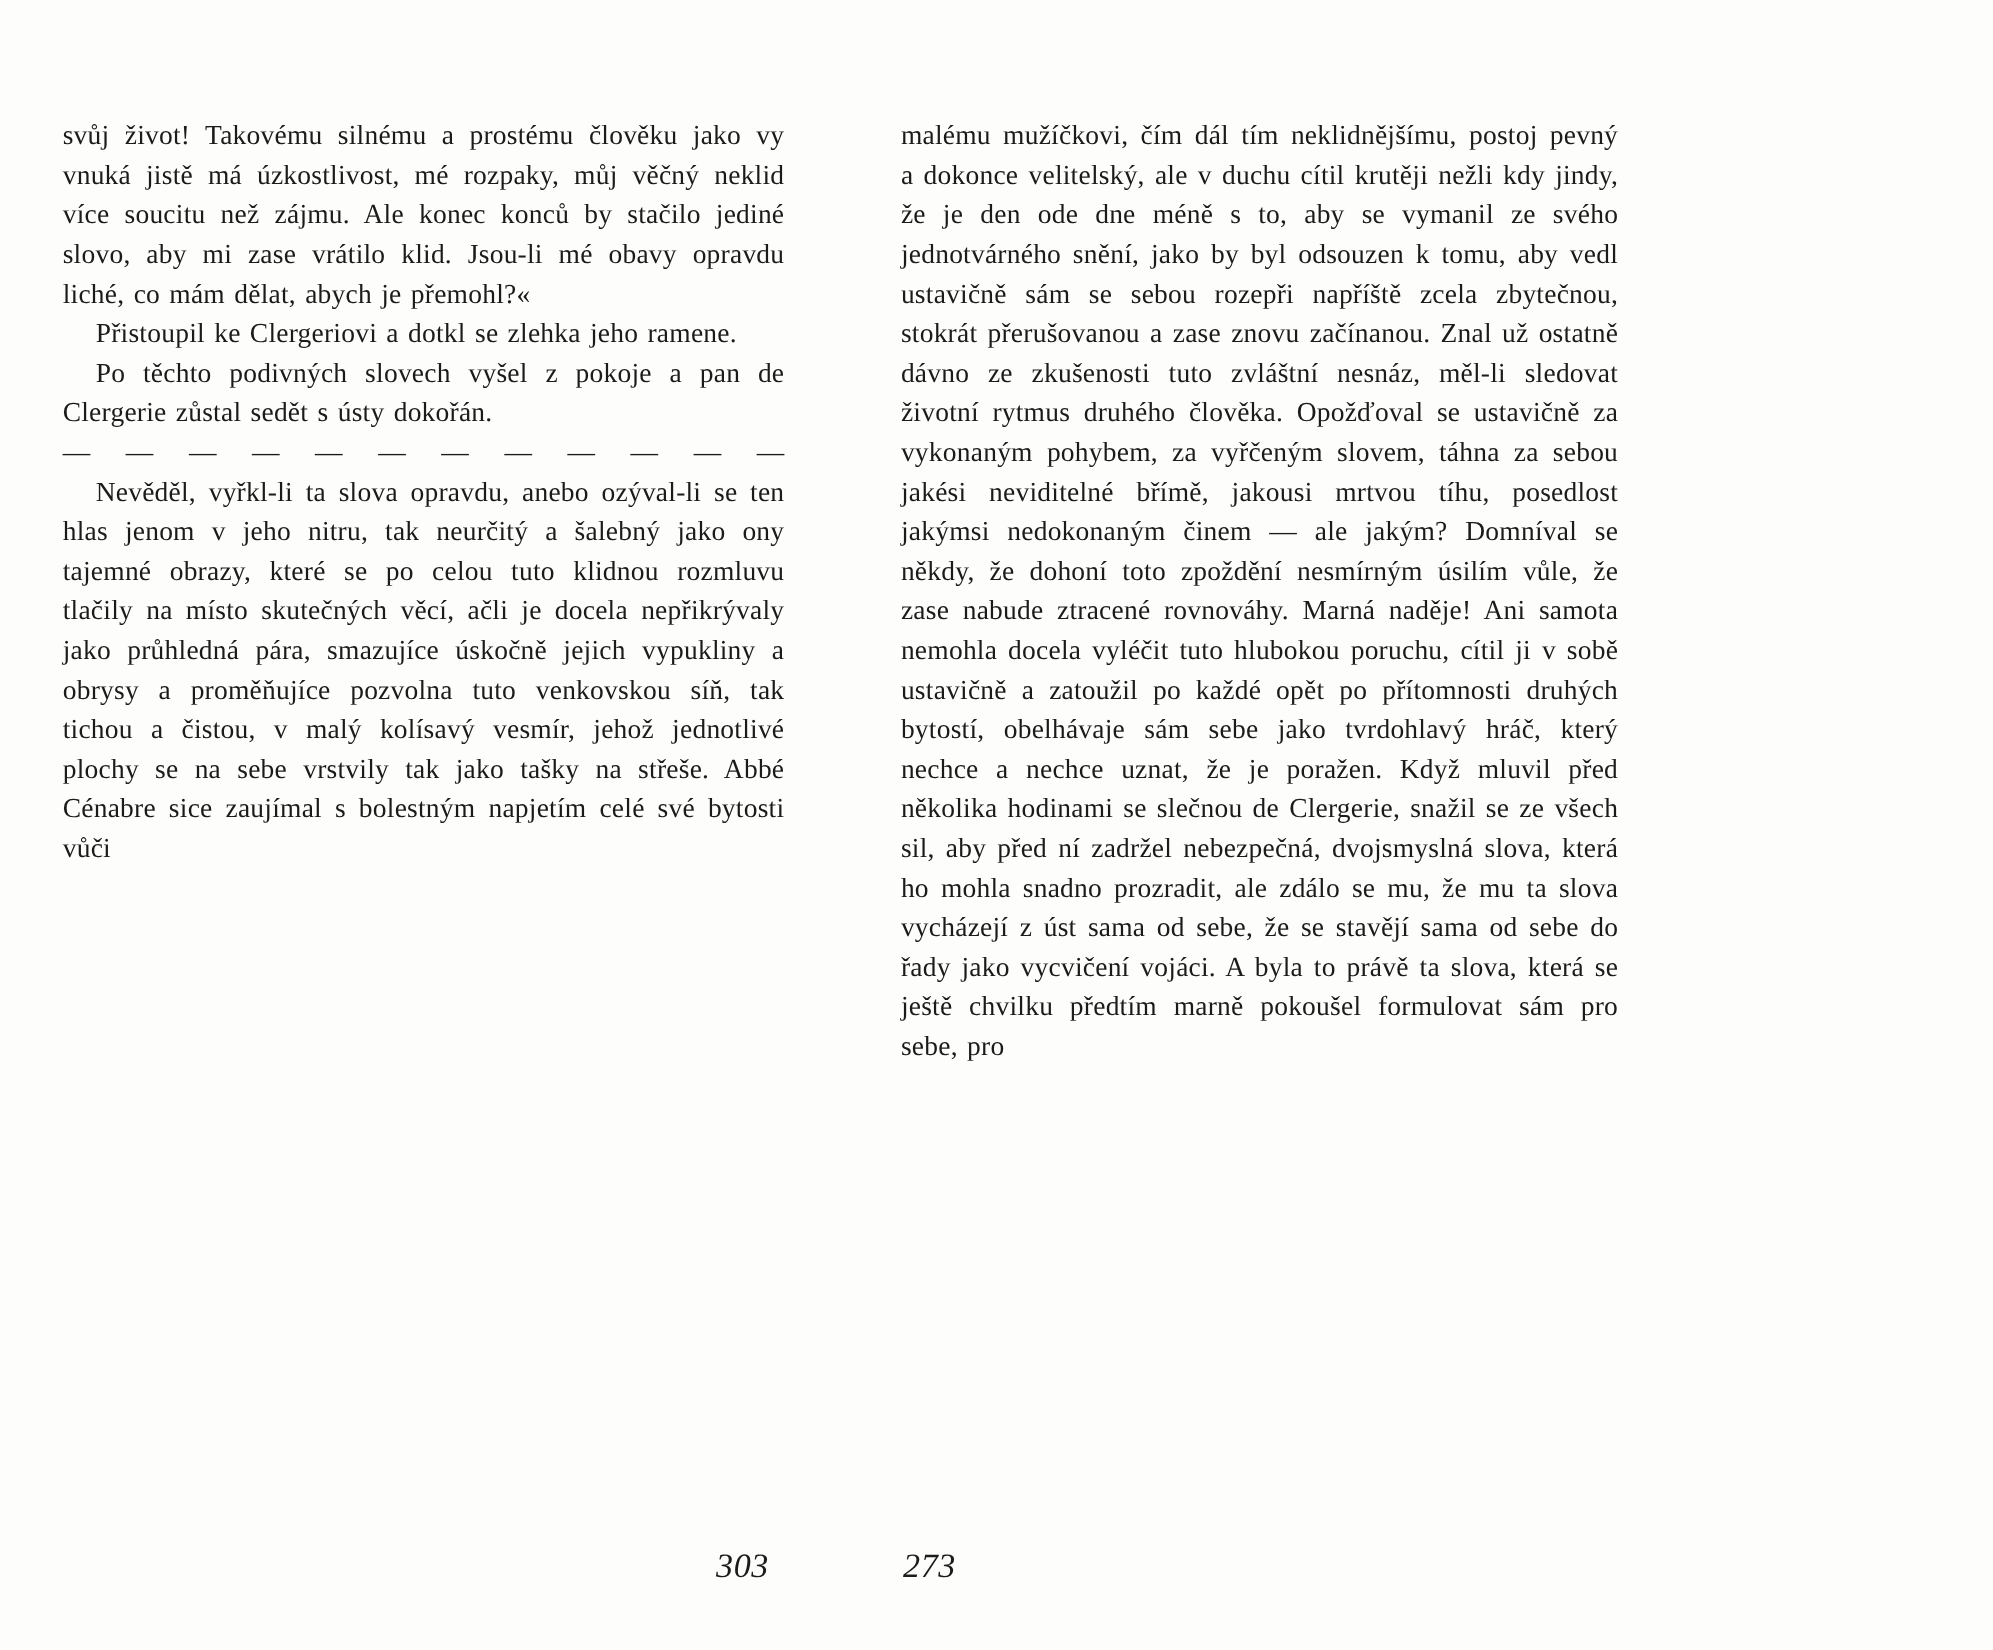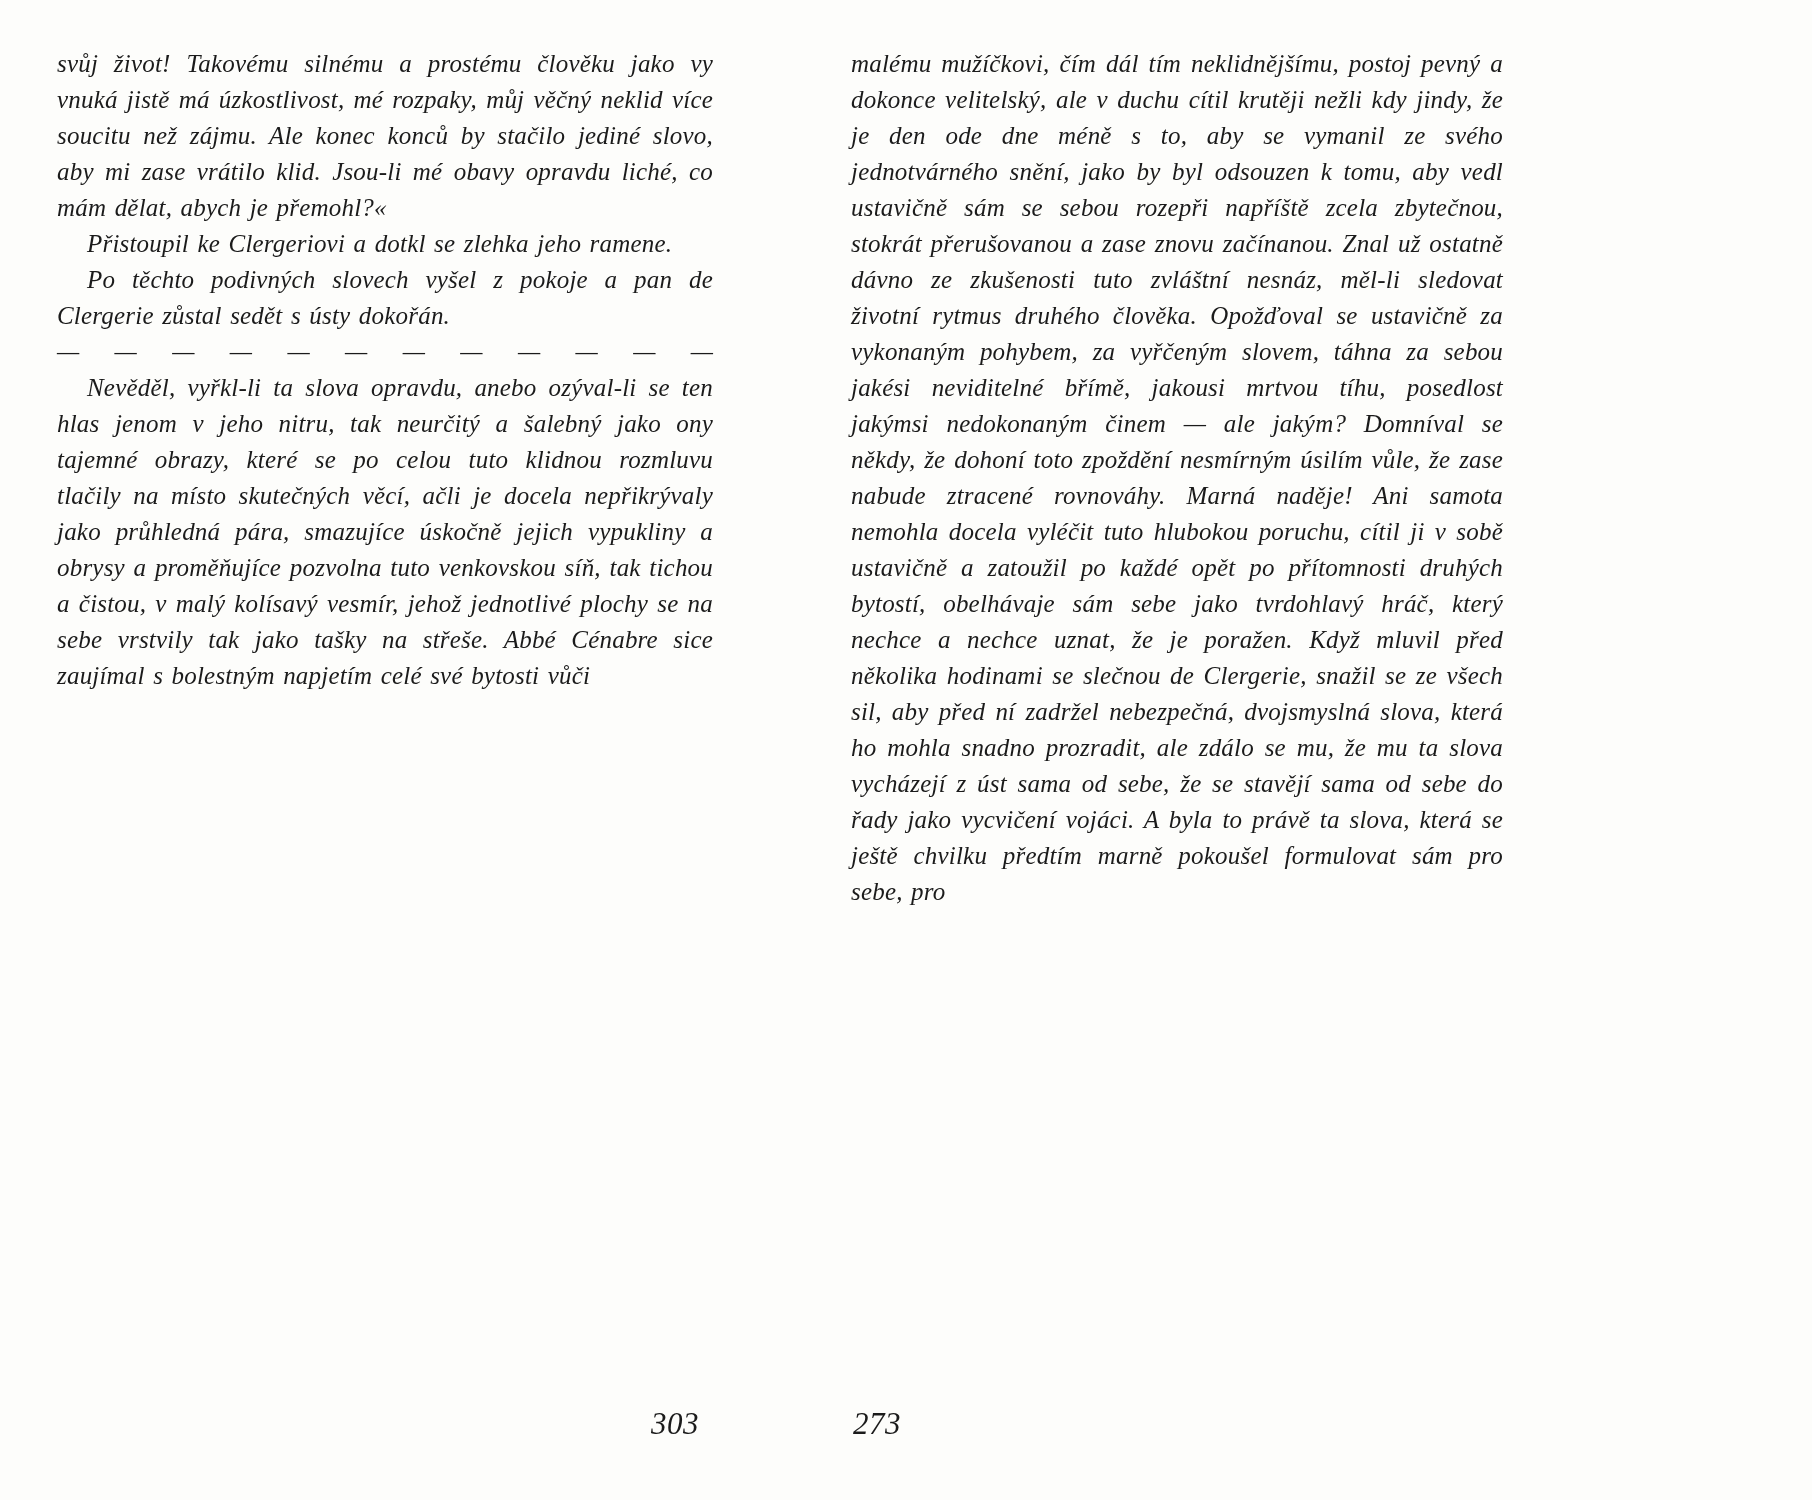--- a/index.html
+++ b/index.html
@@ -19,31 +19,30 @@
   .page {
     position: absolute;
     top: 0;
     height: 1500px;
   }
   .page-left {
     left: 57px;
     width: 656px;
   }
   .page-right {
-    left: 851px;
+    left: 819px;
     width: 652px;
   }
   .page-text {
-    padding-top: 46px;
+    padding-top: 106px;
     font-size: 25px;
     line-height: 36px;
     text-align: justify;
     word-spacing: 2px;
     letter-spacing: 0.2px;
-    font-style: italic;
   }
   .page-text p {
     margin: 0;
   }
   .page-text p.indent {
     text-indent: 30px;
   }
   .page-text p.divider {
     text-align: justify;
     text-align-last: justify;

